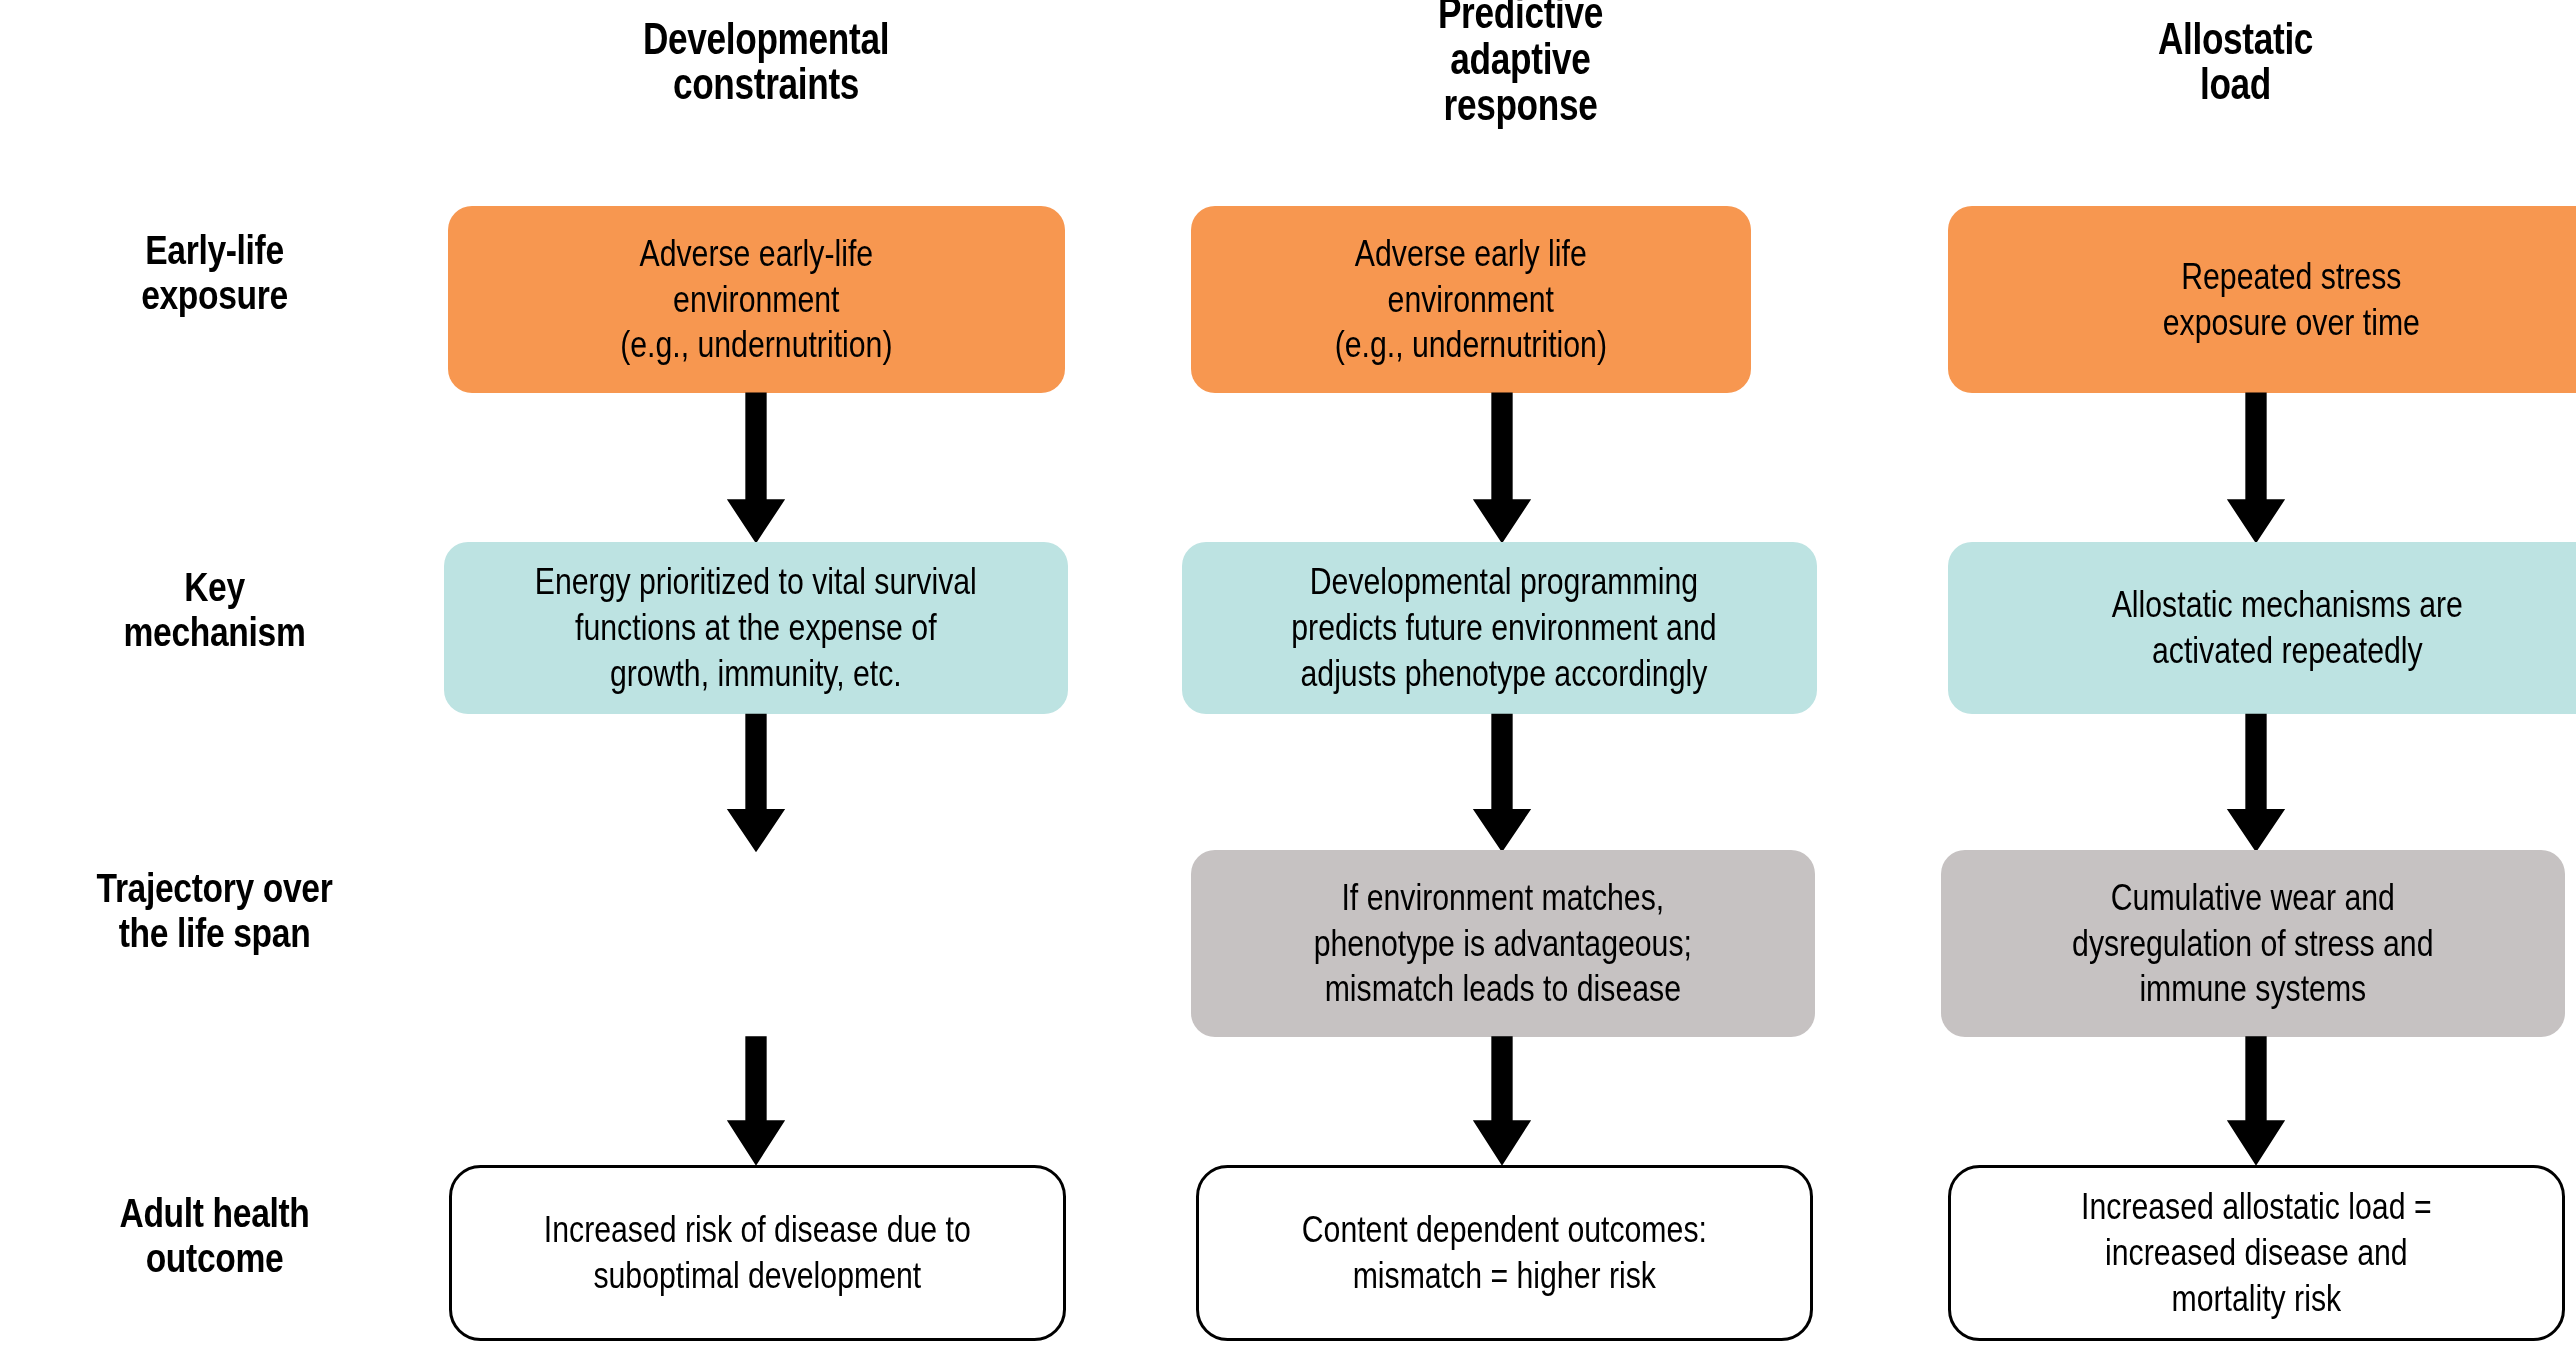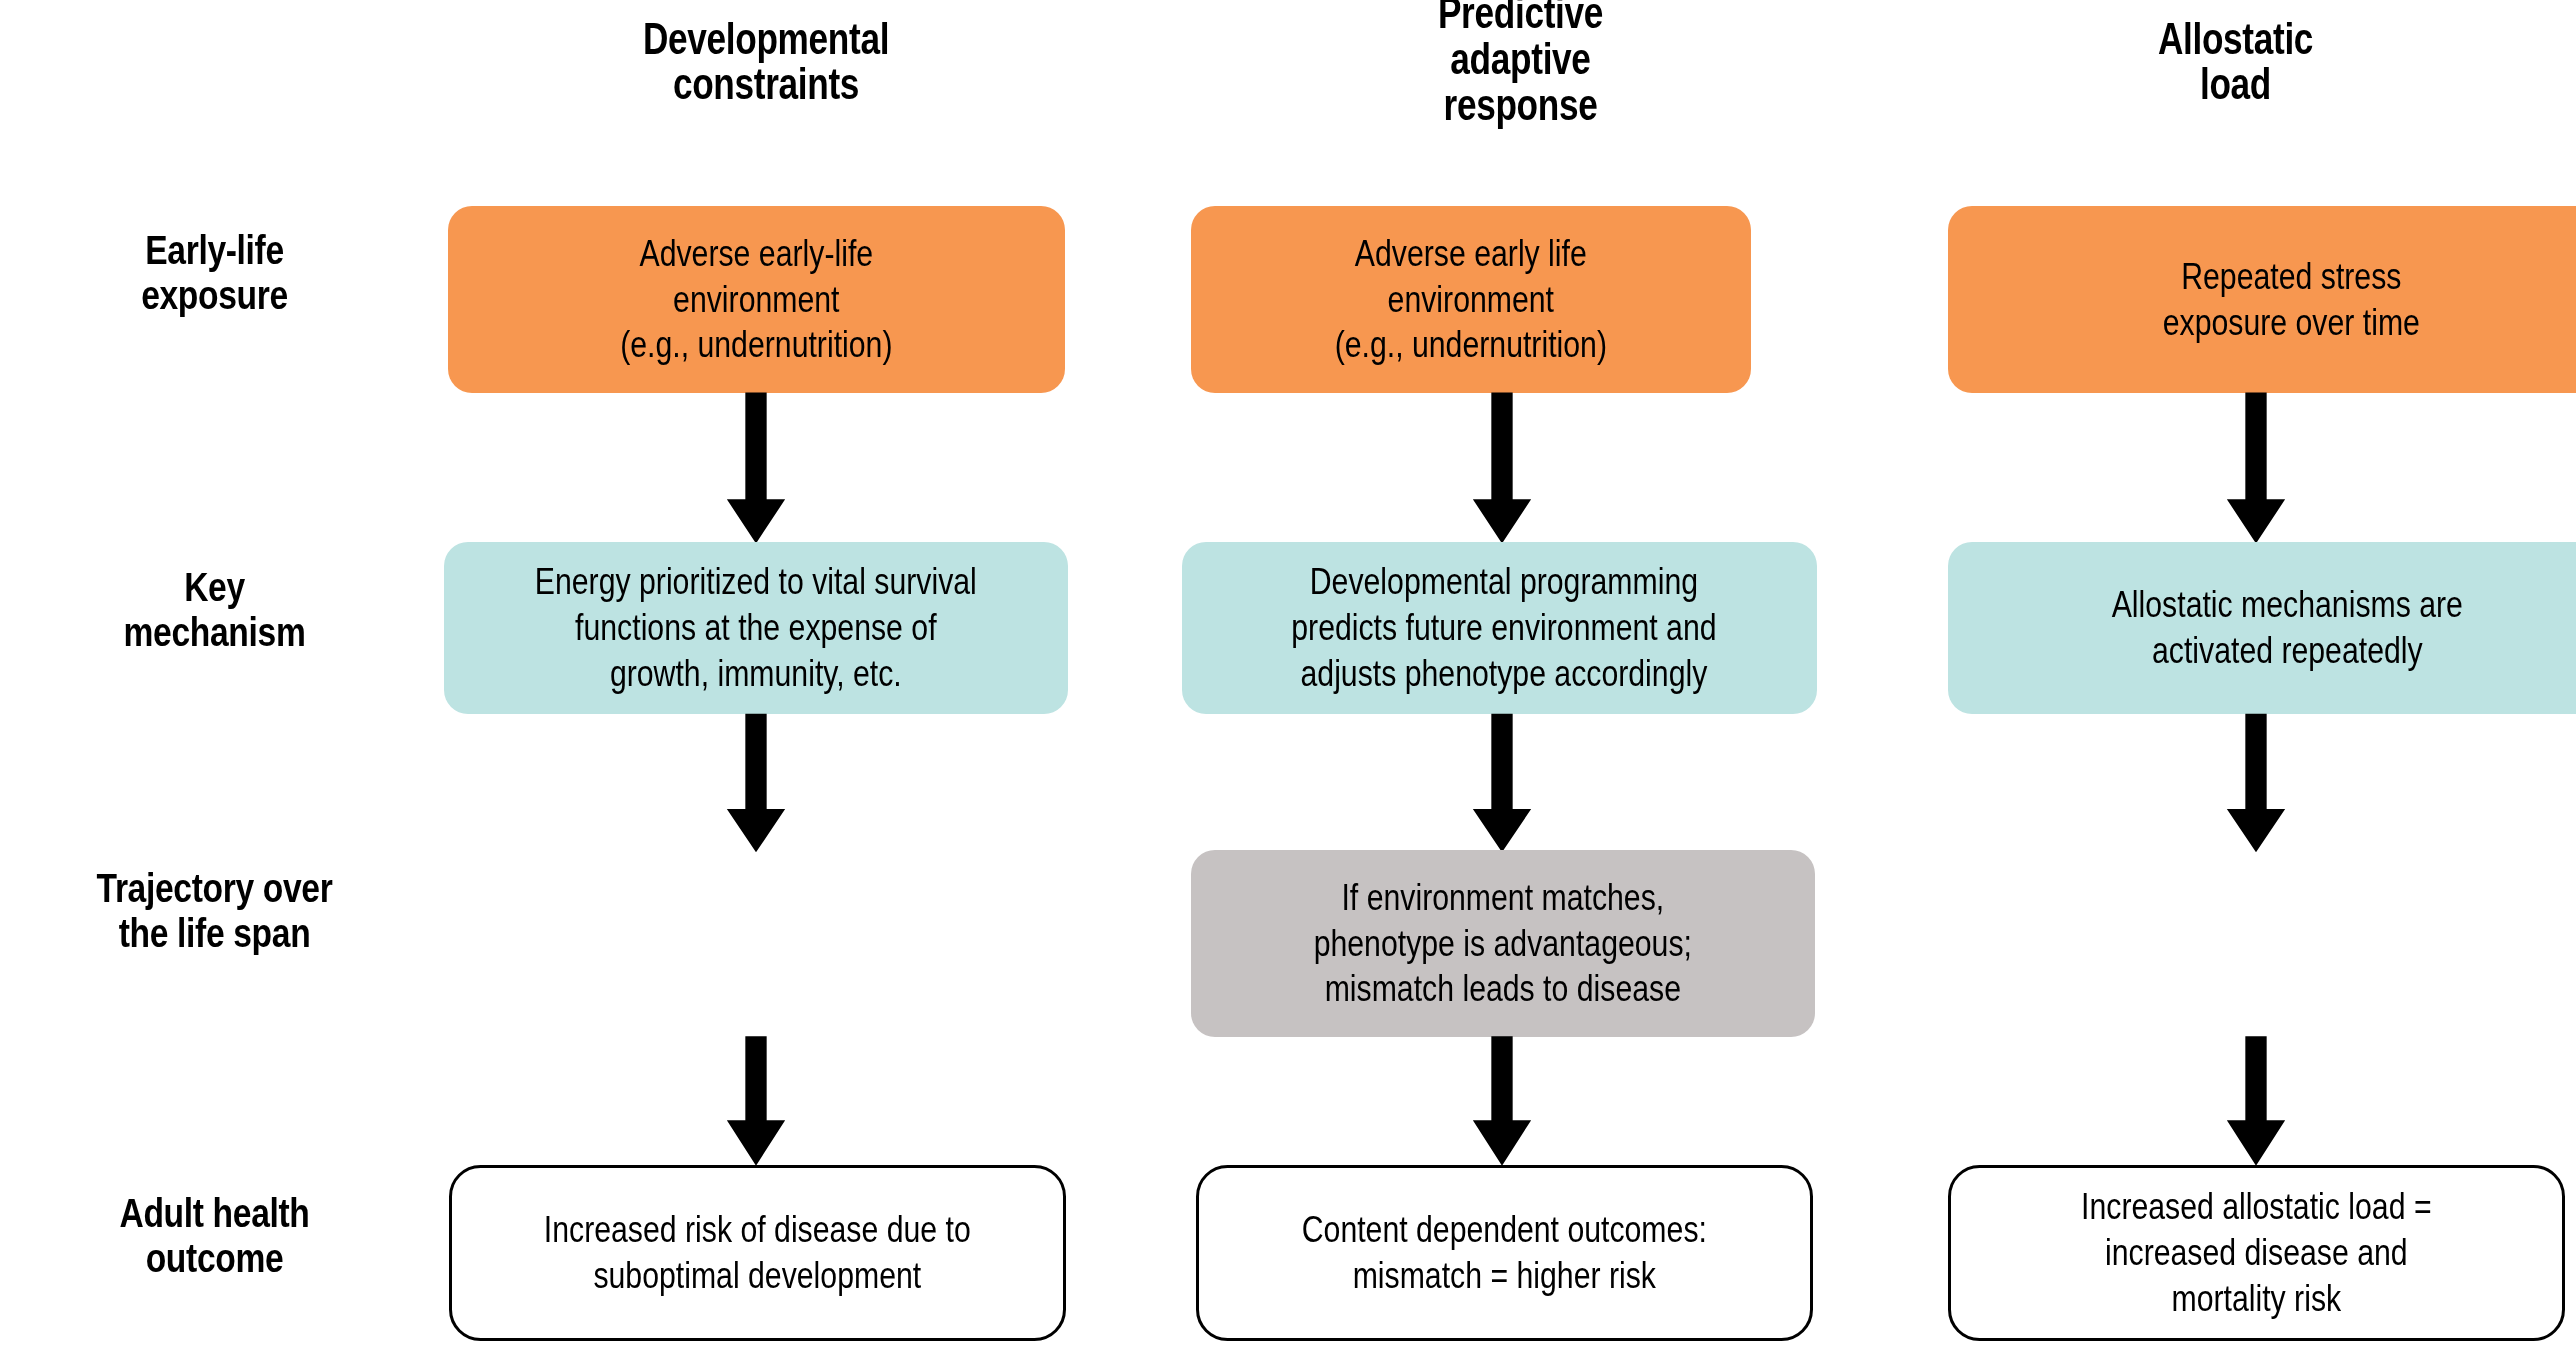--- a/index.html
+++ b/index.html
@@ -164,20 +164,25 @@
     <path d="M30 0 H60 V134 H86 L45 195 L4 134 H30 Z" fill="#000000"></path>
   </svg>
 
 
   <div class="box gray" style="left:1191px; top:850px; width:624px; height:187px;">
     <span class="box-text">If environment matches,
 phenotype is advantageous;
 mismatch leads to disease</span>
   </div>
 
+  <div class="box gray" style="left:1941px; top:850px; width:624px; height:187px;">
+    <span class="box-text">Cumulative wear and
+dysregulation of stress and
+immune systems</span>
+  </div>
 
   <svg class="arrow" style="left:724px; top:1036px;" width="64" height="130" viewBox="0 0 90 182">
     <path d="M30 0 H60 V118 H86 L45 182 L4 118 H30 Z" fill="#000000"></path>
   </svg>
   <svg class="arrow" style="left:1470px; top:1036px;" width="64" height="130" viewBox="0 0 90 182">
     <path d="M30 0 H60 V118 H86 L45 182 L4 118 H30 Z" fill="#000000"></path>
   </svg>
   <svg class="arrow" style="left:2224px; top:1036px;" width="64" height="130" viewBox="0 0 90 182">
     <path d="M30 0 H60 V118 H86 L45 182 L4 118 H30 Z" fill="#000000"></path>
   </svg>

